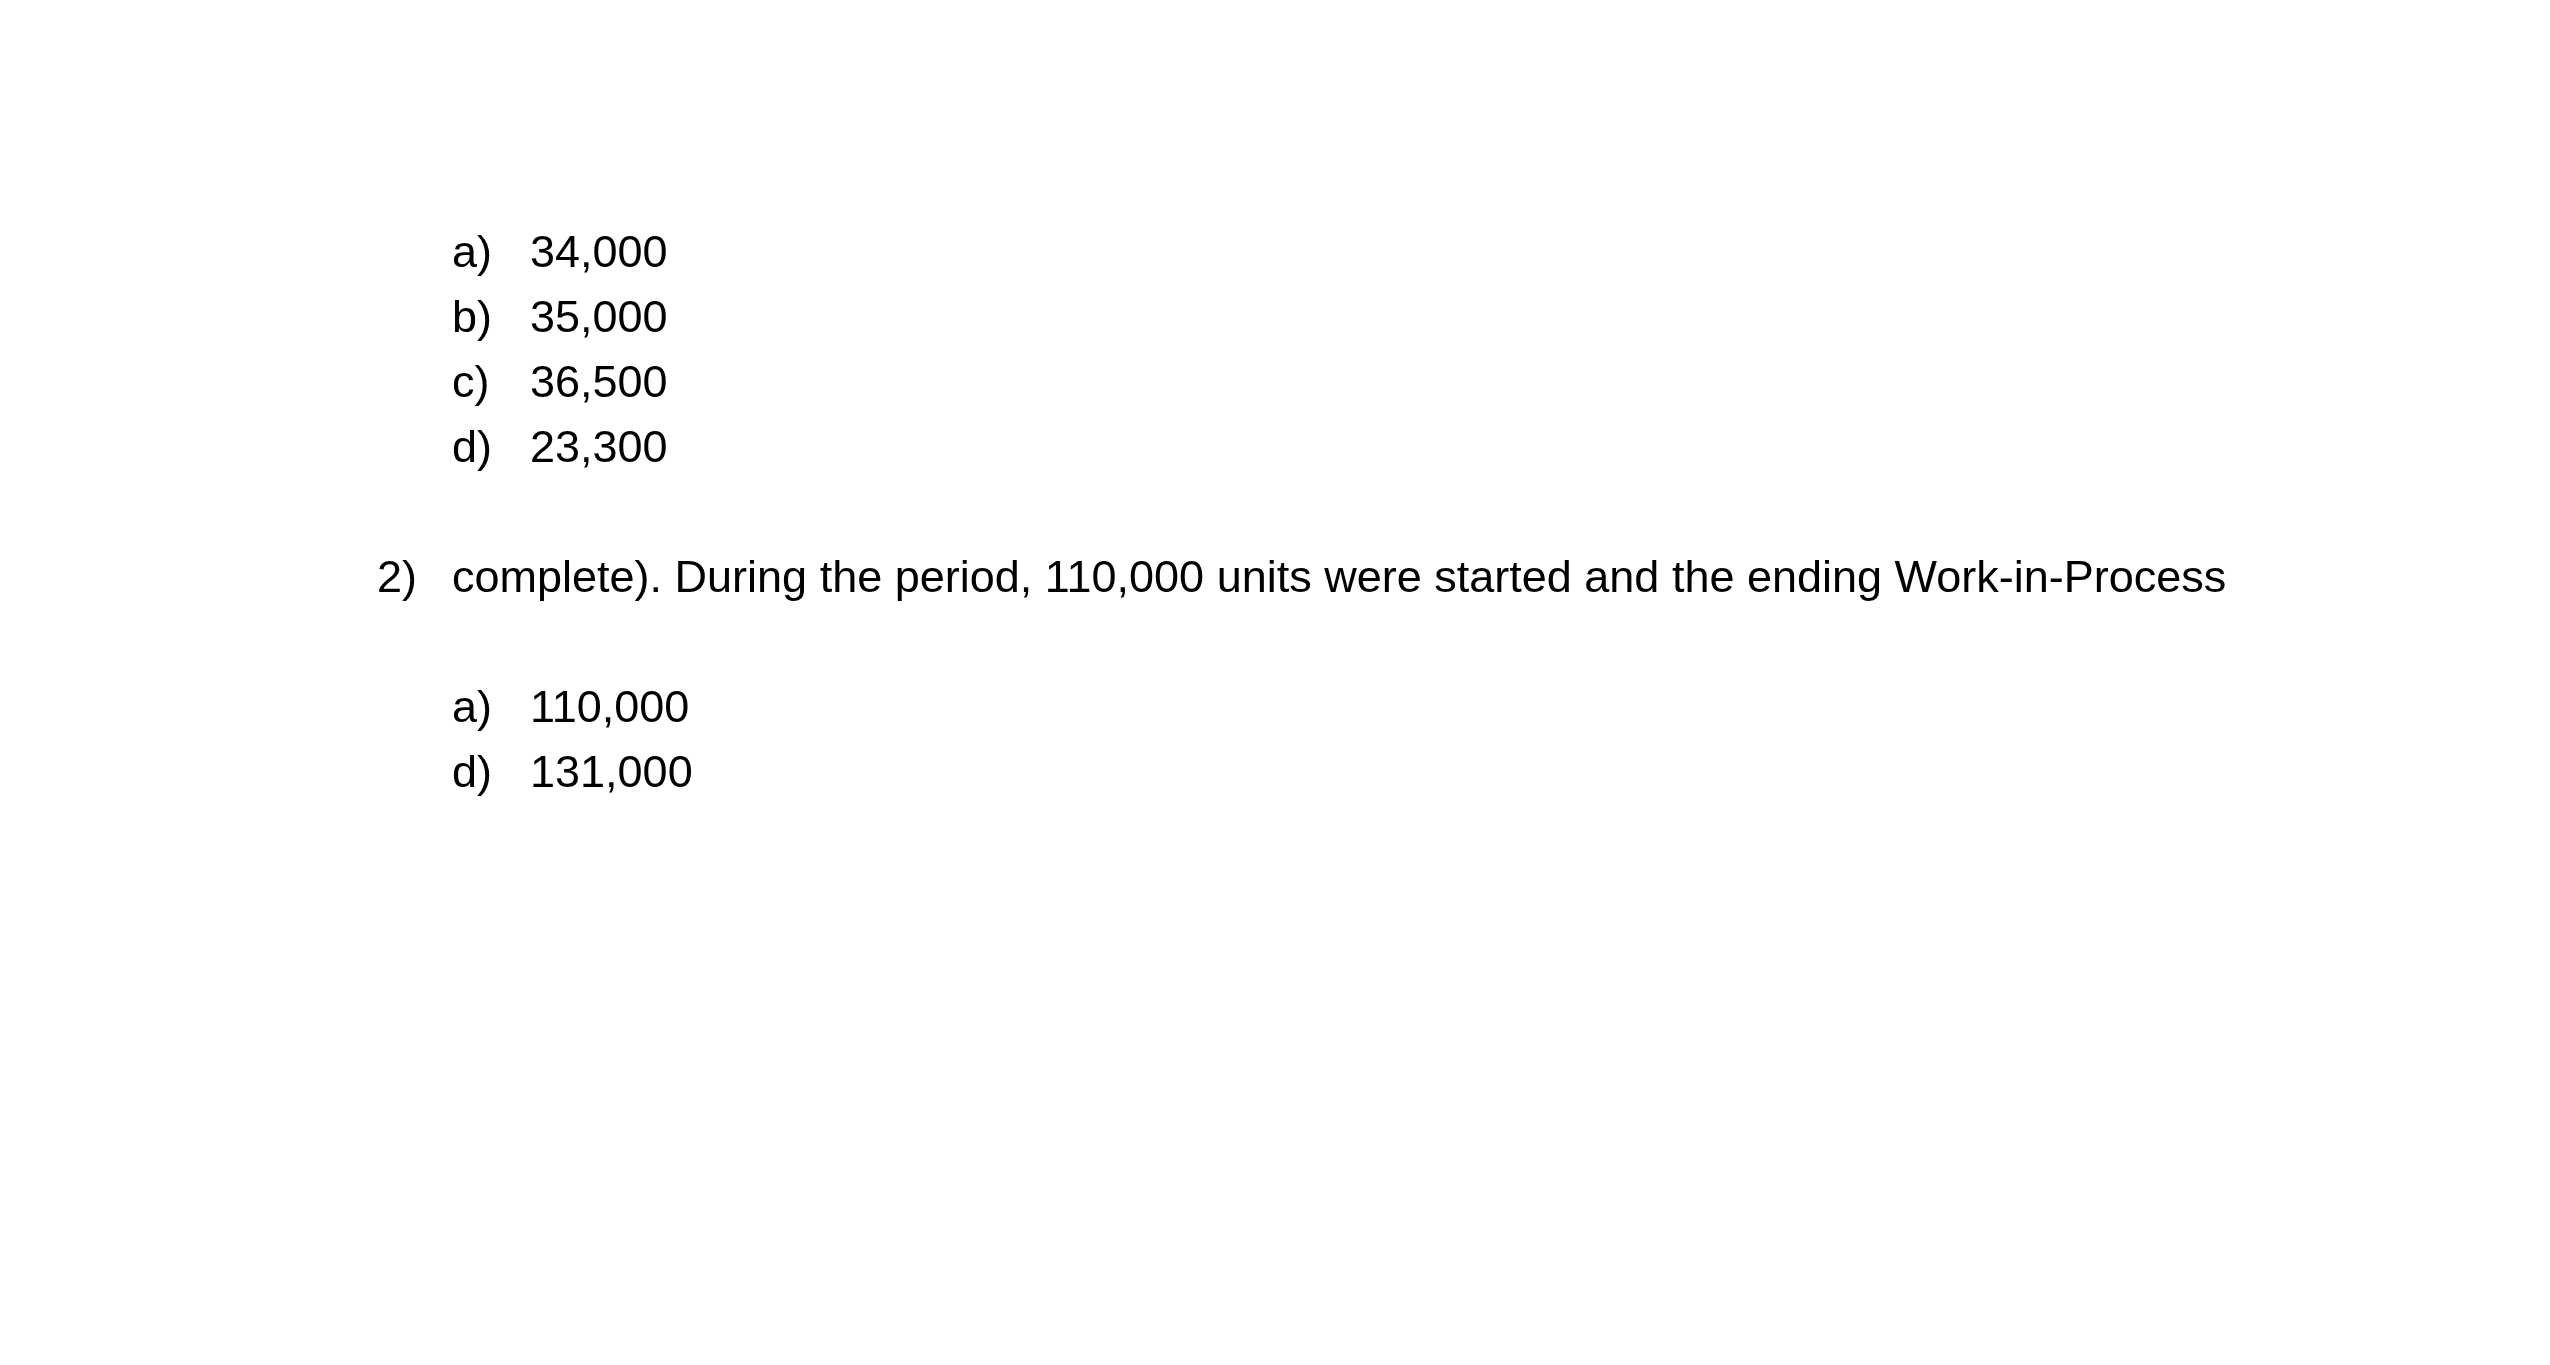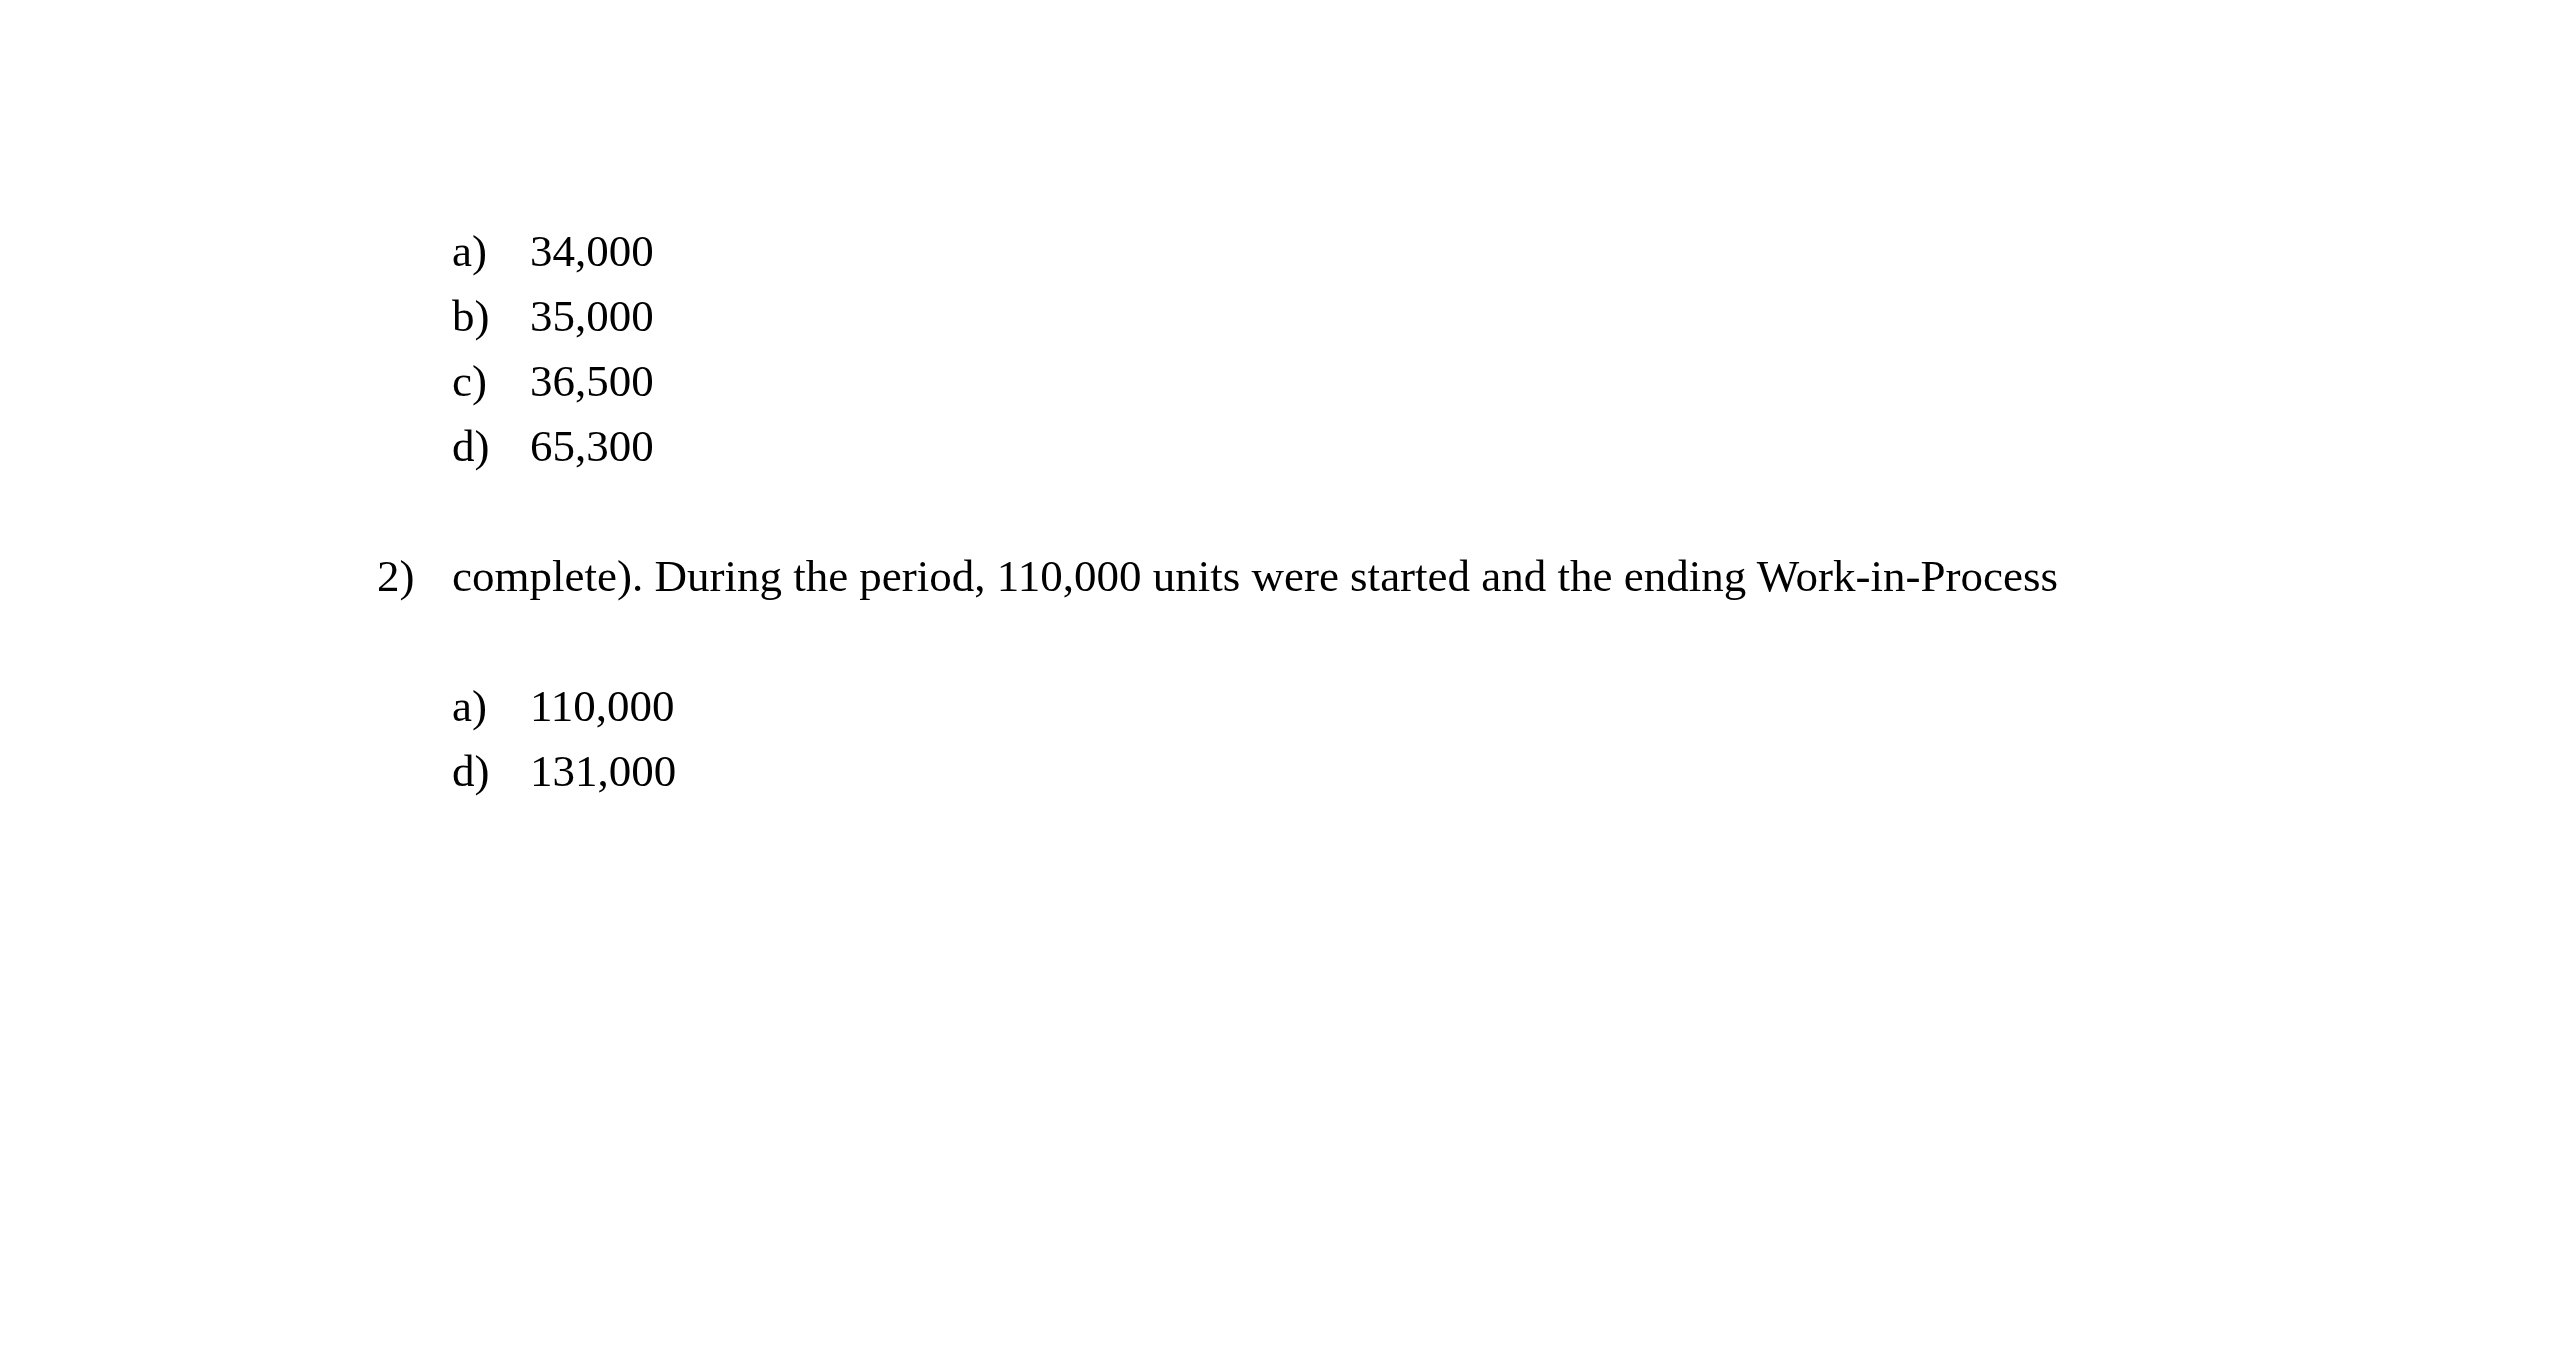--- a/index.html
+++ b/index.html
@@ -6,21 +6,21 @@
     margin: 0;
     padding: 0;
     background: #ffffff;
   }
   .page {
     position: relative;
     width: 2550px;
     height: 1365px;
     background: #ffffff;
     color: #000000;
-    font-family: Liberation Serif, serif;
+    font-family: Liberation Sans, sans-serif;
     font-size: 45px;
     overflow: hidden;
     box-sizing: border-box;
     padding-top: 219px;
   }
   .option-row {
     height: 65px;
     line-height: 65px;
     padding-left: 452px;
     white-space: nowrap;
@@ -57,21 +57,21 @@
   <div class="option-row">
     <span class="option-marker">a)</span><span>34,000</span>
   </div>
   <div class="option-row">
     <span class="option-marker">b)</span><span>35,000</span>
   </div>
   <div class="option-row">
     <span class="option-marker">c)</span><span>36,500</span>
   </div>
   <div class="option-row">
-    <span class="option-marker">d)</span><span>65,300</span>
+    <span class="option-marker">d)</span><span>23,300</span>
   </div>
 
   <div class="spacer"></div>
 
   <div class="question">
     <span class="q-number">2)</span>
     <div class="q-line">complete). During the period, 110,000 units were started and the ending Work-in-Process</div>
   </div>
 
   <div class="spacer"></div>

